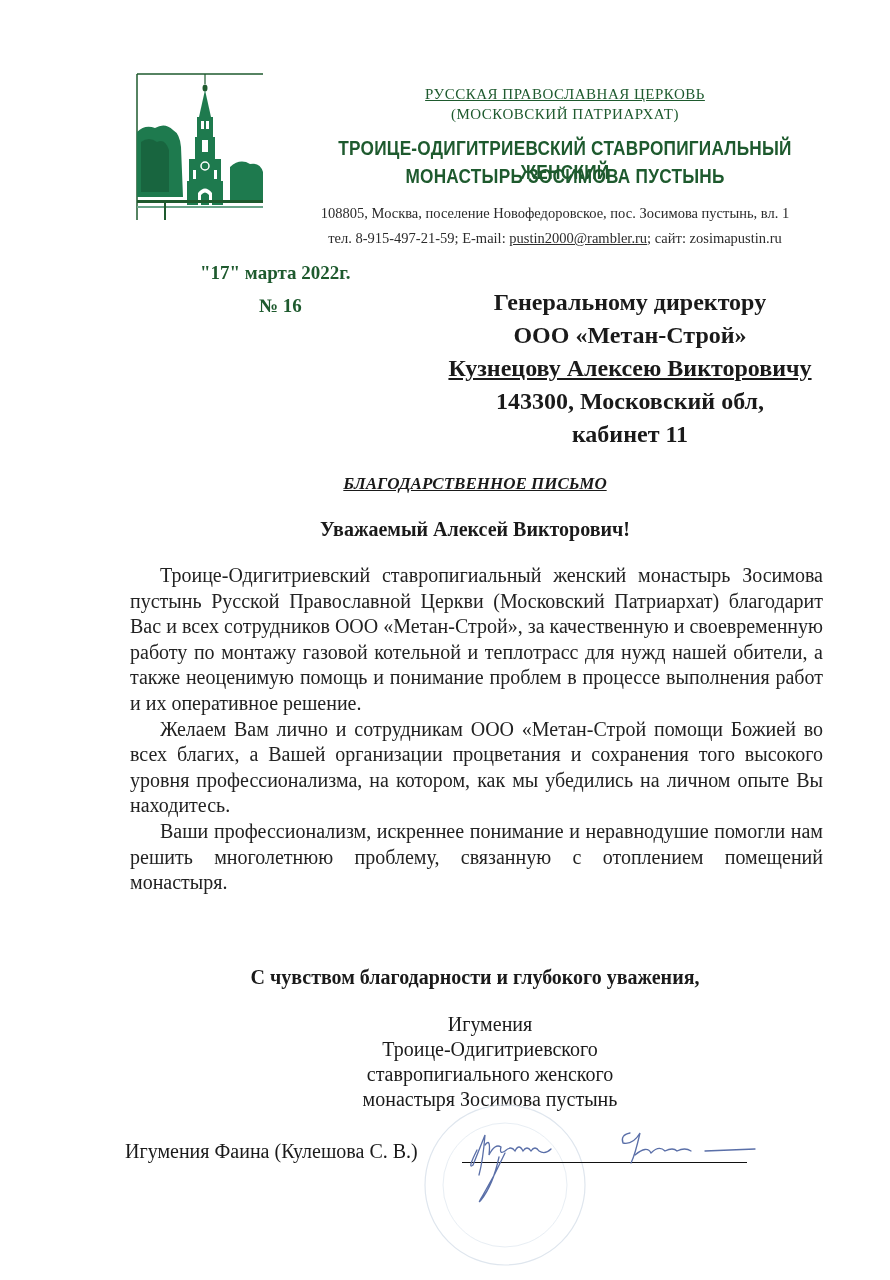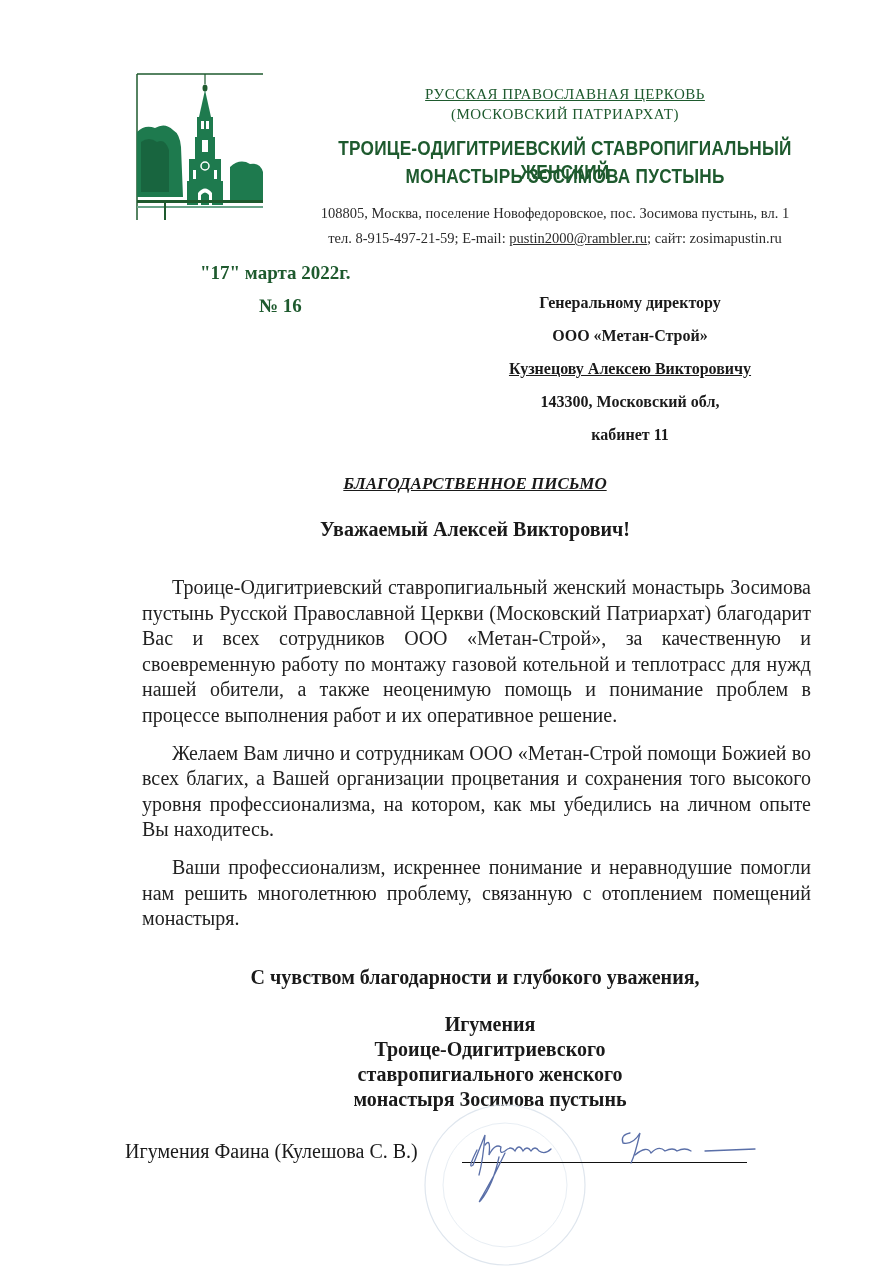--- a/index.html
+++ b/index.html
@@ -8,28 +8,28 @@
     .abs { position: absolute; }
     .green { color: #1e5a2e; }
     .logo { left: 135px; top: 72px; width: 130px; height: 148px; }
     .hdr-small { left: 280px; width: 570px; text-align: center; font-size: 15px; letter-spacing: 0.5px; }
     .hdr-big { left: 270px; width: 590px; text-align: center; font-size: 21px; font-weight: bold; letter-spacing: 0.3px;
                font-family: "Liberation Sans", "DejaVu Sans", sans-serif; transform: scaleX(0.82); transform-origin: center; }
     .addr { left: 300px; width: 510px; text-align: center; font-size: 14.5px; line-height: 20px; color: #2b2b2b; }
     .addr .link { text-decoration: underline; color: #2b2b2b; }
     .date { left: 200px; top: 262px; font-size: 19px; font-weight: bold; }
     .num  { left: 259px; top: 295px; font-size: 19px; font-weight: bold; }
-    .recipient { left: 430px; width: 400px; top: 286px; text-align: center; font-size: 16px; font-weight: bold; line-height: 33px; }
+    .recipient { left: 430px; width: 400px; top: 286px; text-align: center; font-size: 24px; font-weight: bold; line-height: 33px; }
     .recipient .ul { text-decoration: underline; }
     .title-letter { left: 0; width: 950px; top: 474px; text-align: center; font-size: 17px; font-style: italic; font-weight: bold; text-decoration: underline; }
     .greeting { left: 0; width: 950px; top: 518px; text-align: center; font-size: 20px; font-weight: bold; }
     .body-text { left: 130px; width: 693px; top: 563px; font-size: 20px; line-height: 25.6px; text-align: justify; color: #222; }
-    .body-text p { margin: 12px; text-indent: 30px; }
+    .body-text p { margin: 0; text-indent: 30px; }
     .closing { left: 0; width: 950px; top: 966px; text-align: center; font-size: 20px; font-weight: bold; }
-    .sign-block { left: 300px; width: 380px; top: 1012px; text-align: center; font-size: 20px; font-weight: bold; line-height: 25px; }
+    .sign-block { left: 300px; width: 380px; top: 1012px; text-align: center; font-size: 20px; font-weight: normal; line-height: 25px; }
     .sign-name { left: 125px; top: 1140px; font-size: 20px; font-weight: normal; }
     .sign-line { left: 462px; top: 1162px; width: 285px; height: 0; border-top: 1.5px solid #111; }
     .signature { left: 455px; top: 1115px; width: 320px; height: 90px; }
     .stamp { left: 410px; top: 1100px; width: 190px; height: 180px; }
   </style>
 </head>
 <body>
 
 <div class="abs logo">
   <svg width="130" height="148" viewBox="0 0 130 148">

